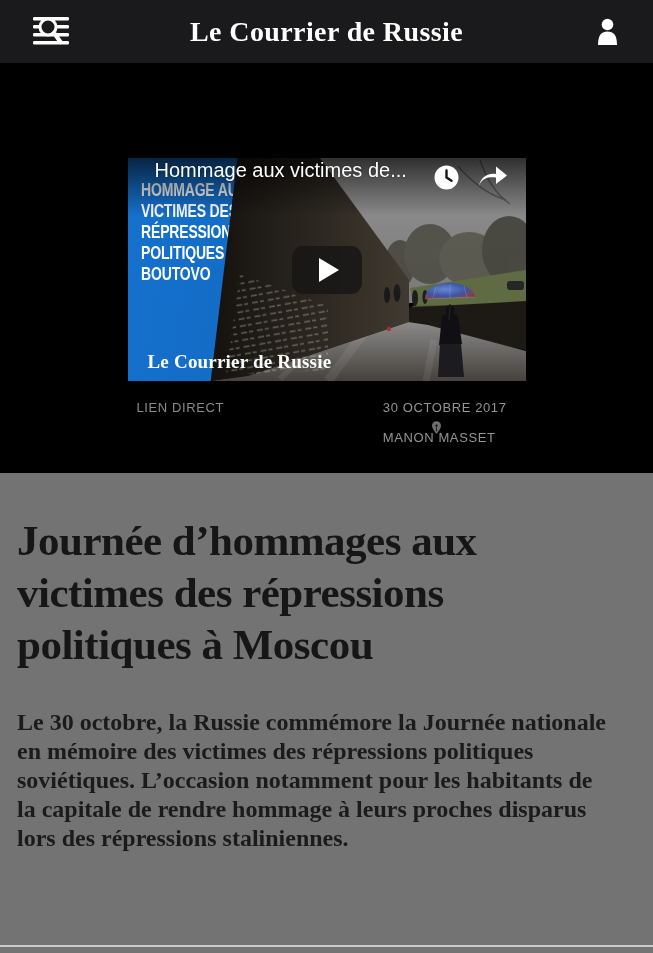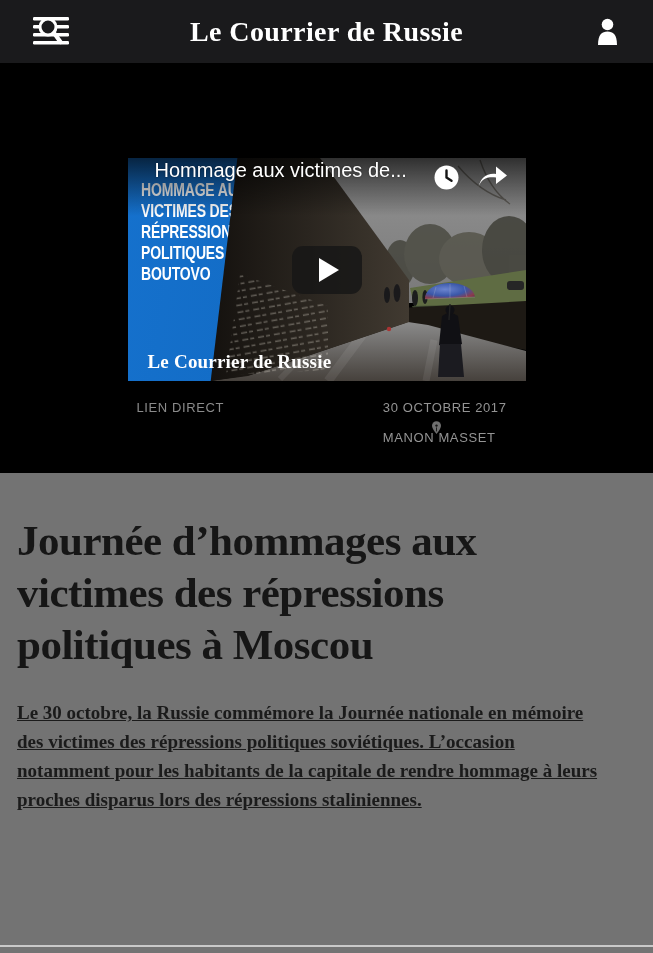--- a/index.html
+++ b/index.html
@@ -43,26 +43,26 @@
   
   .meta{position:relative;width:398px;margin:19px auto 0;box-sizing:border-box;
         padding:0 19px 0 9px;display:flex;justify-content:space-between;
         font-size:13px;letter-spacing:.6px;color:#8b8b8b;}
   .meta-right{display:flex;gap:15px;color:#949494;flex-direction:column;}
   .meta a{color:inherit;text-decoration:none;}
   .pen-wrap{position:absolute;left:303px;top:20px;line-height:0;}
 
   
   .article{box-sizing:border-box;padding:42px 17px 0;}
-  .article h2{margin:0 0 27px;max-width:575px;
+  .article h2{margin:0 0 37px;max-width:575px;
               font-family:"Liberation Serif","DejaVu Serif",serif;font-weight:700;
               font-size:43px;line-height:52px;letter-spacing:-.5px;color:#161616;}
   .article p{margin:0 0 14px;max-width:592px;
              font-family:"Liberation Serif","DejaVu Serif",serif;
-             font-size:19px;line-height:29px;color:#1f1f1f;text-decoration:underline;}
+             font-size:24px;line-height:29px;color:#1f1f1f;}
   .article p.lead{font-weight:700;color:#1b1b1b;}
   .page-divider{position:absolute;left:0;top:945px;width:100%;height:2px;background:#c9c9c9;}
 </style>
 </head>
 <body>
 
 <div class="page">
 
   <header class="site-header">
     <h1 class="site-title">Le Courrier de Russie</h1>

